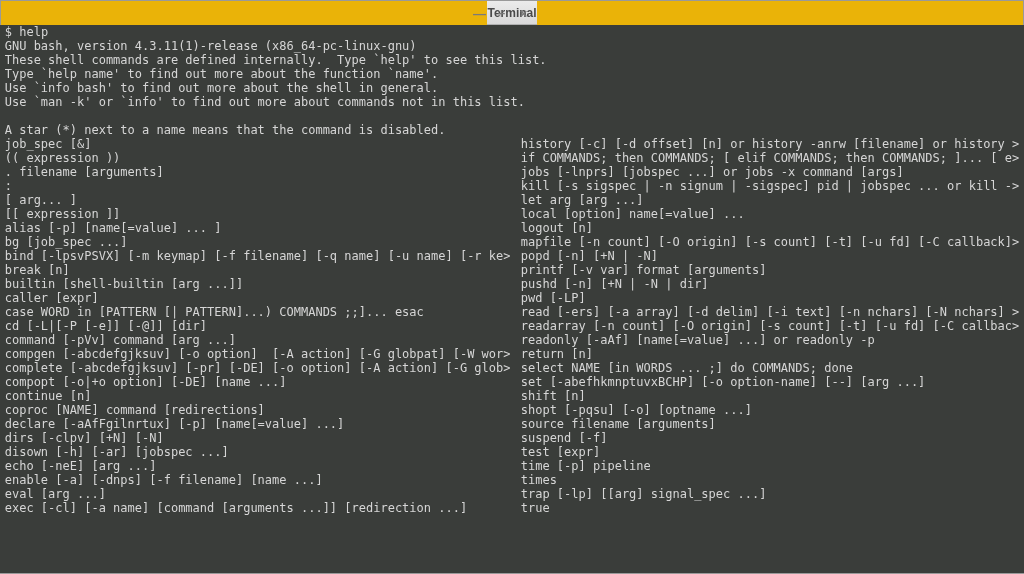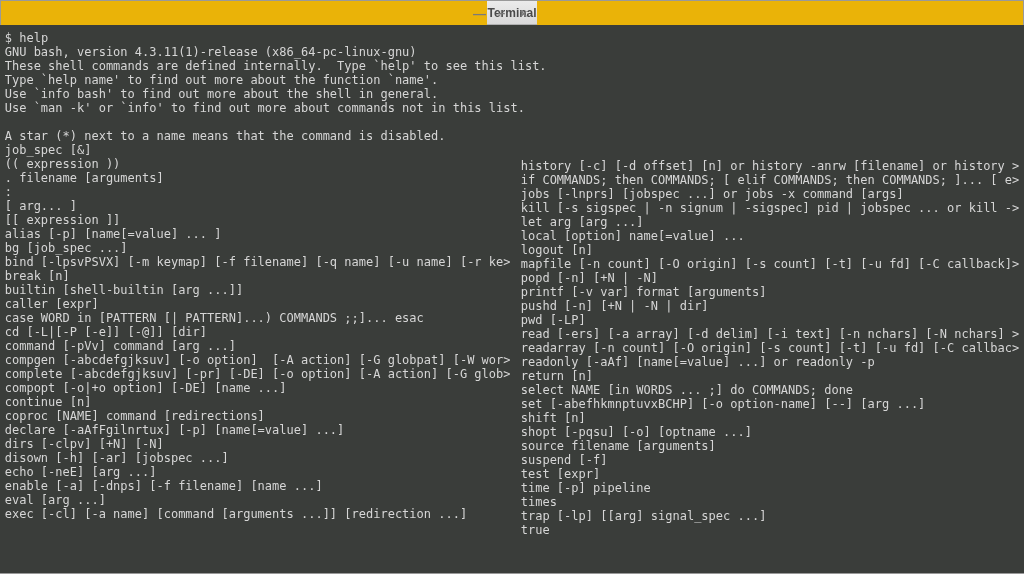--- a/index.html
+++ b/index.html
@@ -47,33 +47,33 @@
     width: 14px;
     text-align: center;
   }
   .terminal-body {
     flex: 1;
     background: #3a3d3a;
     color: #d6d6d6;
     font-family: "DejaVu Sans Mono", "Liberation Mono", Consolas, monospace;
     font-size: 12px;
     line-height: 14px;
-    padding: 6px 6px;
+    padding: 0 6px;
     white-space: pre;
     overflow: hidden;
   }
   .columns {
     display: flex;
     gap: 16px;
   }
   .col {
     white-space: pre;
   }
   .col-left { width: 500px; }
-  .col-right { flex: 1; margin-top: 16px; }
+  .col-right { flex: 1; }
 </style>
 </head>
 <body>
 
 <div class="window">
   <div class="titlebar">
     <span>Terminal</span>
     <div class="controls">
       <span>—</span>
       <span>+</span>

